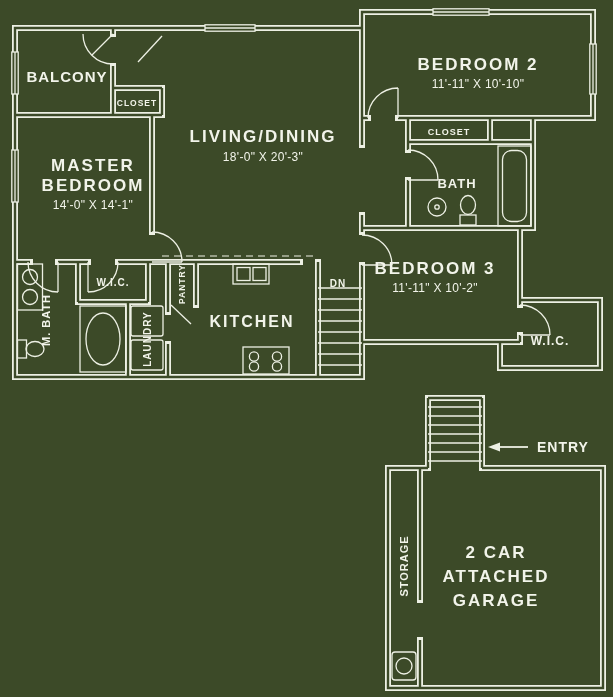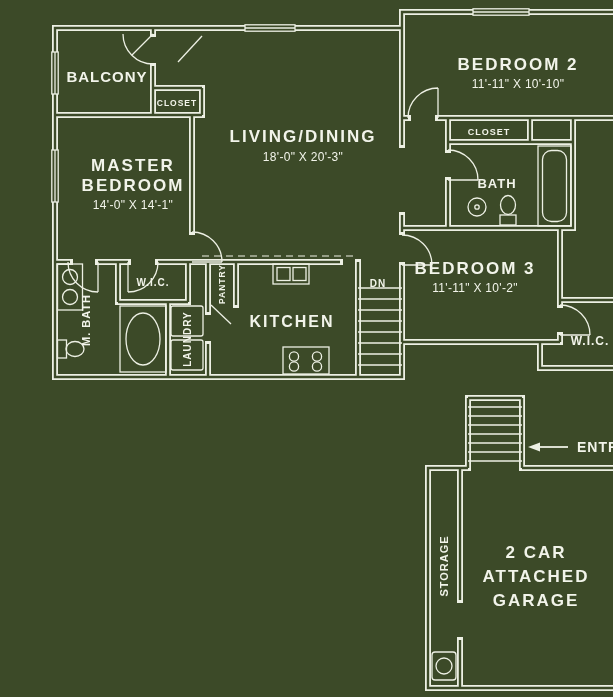--- a/index.html
+++ b/index.html
@@ -2,21 +2,21 @@
 <html style="--bg: #3c4a28; --wall: #edf0e4; --text: #f2f4ea;"><head>
 <meta charset="utf-8">
 <title>Floor Plan</title>
 <style>
   :root{
     --bg:#3c4a28;
     --wall:#edf0e4;
     --text:#f2f4ea;
   }
   html,body{margin:0;padding:0;background:var(--bg);}
-  .canvas{width:557px;height:697px;background:var(--bg);margin-left:40px;}
+  .canvas{width:557px;height:697px;background:var(--bg);}
   svg{display:block;}
   .wall-outer{stroke:var(--wall);stroke-width:6;fill:none;stroke-linecap:square;stroke-linejoin:miter;}
   .wall-inner{stroke:var(--bg);stroke-width:2.4;fill:none;stroke-linecap:butt;stroke-linejoin:miter;}
   .thin{stroke:var(--wall);stroke-width:1.3;fill:none;}
   .arrow{stroke:var(--wall);stroke-width:1.8;fill:none;}
   .fillw{fill:var(--wall);stroke:none;}
   .winbox{fill:var(--bg);stroke:var(--wall);stroke-width:1.3;}
   .dashed{stroke:var(--wall);stroke-width:1.1;fill:none;stroke-dasharray:7 5;}
   text{fill:var(--text);font-family:"Liberation Sans","DejaVu Sans",sans-serif;}
   .ctr{text-anchor:middle;}

